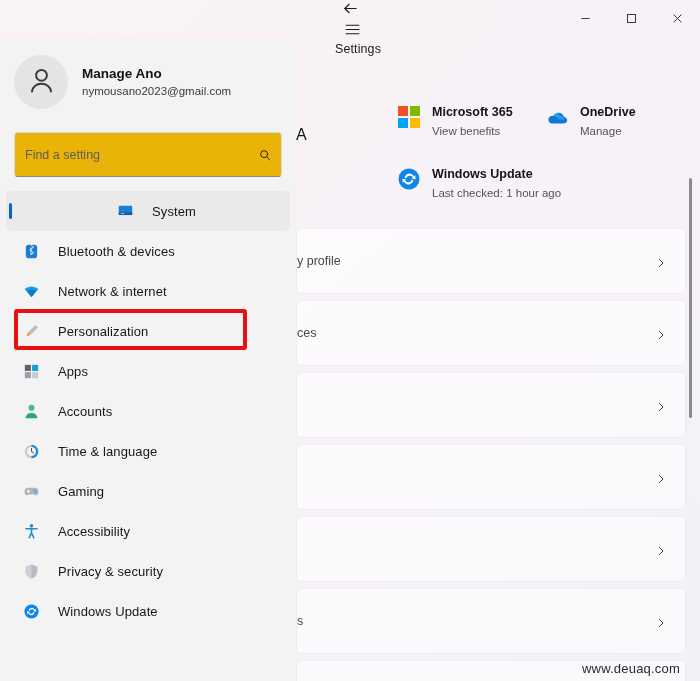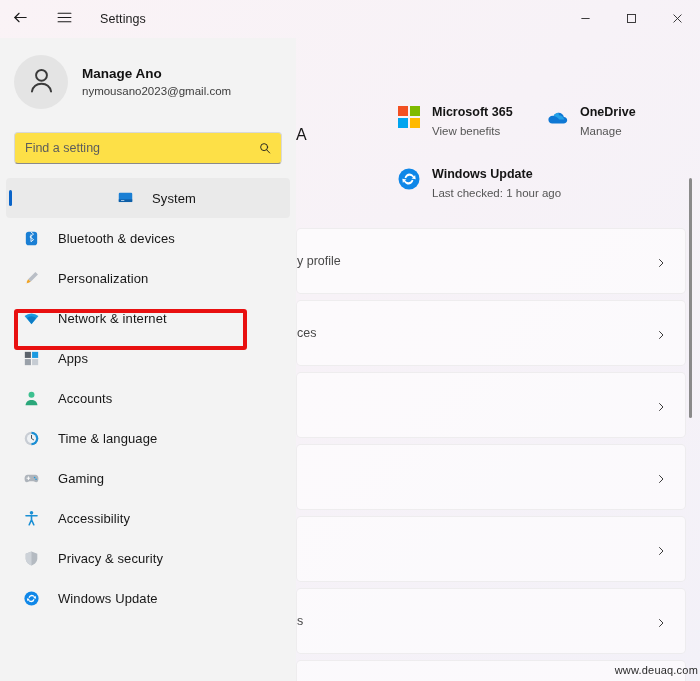--- a/index.html
+++ b/index.html
@@ -16,20 +16,21 @@
     overflow: hidden;
   }
 
   
   .titlebar {
     position: absolute; top: 0; left: 0;
     width: 700px; height: 38px;
     display: flex; align-items: center;
     background: transparent;
     z-index: 40;
+    flex-direction: column;
   }
   .tb-btn {
     width: 40px; height: 38px;
     display: flex; align-items: center; justify-content: center;
     color: #1b1b1b;
   }
   .tb-back svg { width: 17px; height: 17px; }
   .tb-ham { margin-left: 4px; }
   .tb-ham svg { width: 17px; height: 17px; }
   .tb-title {
@@ -74,22 +75,22 @@
     line-height: 17px;
   }
   .acct-mail {
     font-size: 11.5px; color: #3c3c3c;
     line-height: 16px; margin-top: 1px;
   }
 
   .searchwrap { padding: 22px 14px 0 14px; }
   .searchbox {
     position: relative;
-    height: 32px;
-    background: #fde047;
+    height: 45px;
+    background: #eab308;
     border: 1px solid #d8d8d8;
     border-bottom: 1px solid #8a8a8a;
     border-radius: 4px;
     display: flex; 
   }
   .searchbox input {
     border: none; outline: none; background: transparent;
     font-family: "Liberation Sans", sans-serif;
     font-size: 12.5px; color: #5b5b5b;
     padding: 0 30px 0 10px;
@@ -215,22 +216,22 @@
     width: 3px; height: 643px;
     z-index: 20;
   }
   .scroll-thumb {
     position: absolute; top: 140px; left: 0;
     width: 3px; height: 240px;
     background: #8a8a8a; border-radius: 2px;
   }
 
   .watermark {
-    position: absolute; right: 2px; bottom: 5px;
-    font-size: 11px; color: #2a2a2a;
+    position: absolute; right: 20px; bottom: 5px;
+    font-size: 13px; color: #2a2a2a;
     font-family: "Liberation Sans", sans-serif;
     letter-spacing: .2px;
     z-index: 50;
     margin-top: 12px;
   }
 </style>
 </head>
 <body>
 
 <div class="window">
@@ -433,36 +434,36 @@
             <rect x="4" y="2.5" width="16" height="19" rx="4" fill="#1a7fd4"></rect>
             <path d="M11.3 6.4v11.2l3.6-3.4-5.2-4.4 5.2-4.4-3.6-3.4" fill="none" stroke="#ffffff" stroke-width="1.25" stroke-linejoin="round" stroke-linecap="round" transform="translate(0,1.1) scale(1,0.88)"></path>
           </svg>
         </span>
         <span class="nav-label">Bluetooth &amp; devices</span>
       </div>
 
       <div class="navitem">
         <span class="nav-ico">
           <svg viewBox="0 0 24 24">
+            <path d="M2.2 8.6a15 15 0 0 1 19.6 0L12 20.2z" fill="#1b9ae0"></path>
+            <path d="M5.6 11.3a10.4 10.4 0 0 1 12.8 0L12 19.6z" fill="#0e7cc4"></path>
+          </svg>
+        </span>
+        <span class="nav-label">Network &amp; internet</span>
+      </div>
+
+      <div class="navitem">
+        <span class="nav-ico">
+          <svg viewBox="0 0 24 24">
             <path d="M17.5 2.8l3.6 3.6-10.3 10.3-3.6-3.6z" fill="#b9bec6"></path>
             <path d="M7.2 13.1l3.6 3.6-4.4 2.1-1.4-1.4z" fill="#f0a323"></path>
             <path d="M5 17.4l1.4 1.4-3 1.6z" fill="#e0e3e8"></path>
           </svg>
         </span>
         <span class="nav-label">Personalization</span>
-      </div>
-
-      <div class="navitem">
-        <span class="nav-ico">
-          <svg viewBox="0 0 24 24">
-            <path d="M2.2 8.6a15 15 0 0 1 19.6 0L12 20.2z" fill="#1b9ae0"></path>
-            <path d="M5.6 11.3a10.4 10.4 0 0 1 12.8 0L12 19.6z" fill="#0e7cc4"></path>
-          </svg>
-        </span>
-        <span class="nav-label">Network &amp; internet</span>
       </div>
 
       <div class="navitem">
         <span class="nav-ico">
           <svg viewBox="0 0 24 24">
             <rect x="2.6" y="2.6" width="8.6" height="8.6" fill="#5c636b"></rect>
             <rect x="2.6" y="12.8" width="8.6" height="8.6" fill="#9aa1a9"></rect>
             <rect x="12.8" y="12.8" width="8.6" height="8.6" fill="#c6ccd3"></rect>
             <rect x="12.8" y="2.6" width="8.6" height="8.6" fill="#1a9ae0"></rect>
           </svg>

